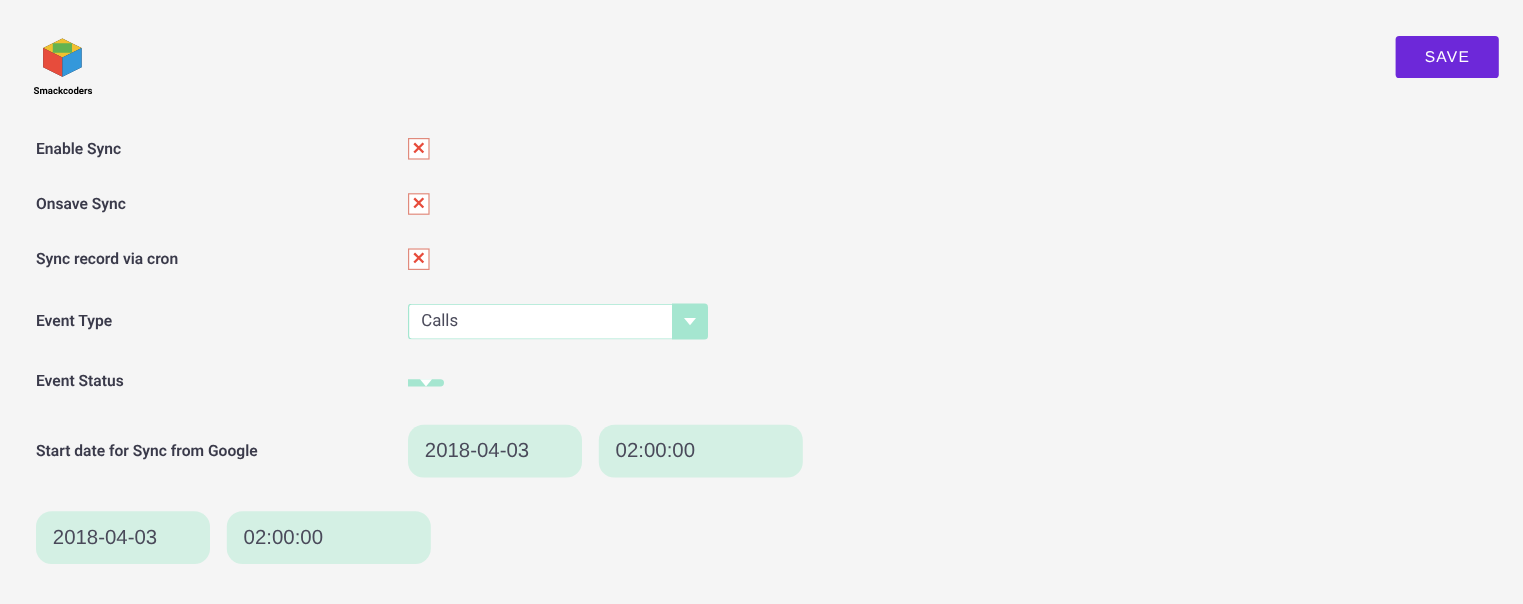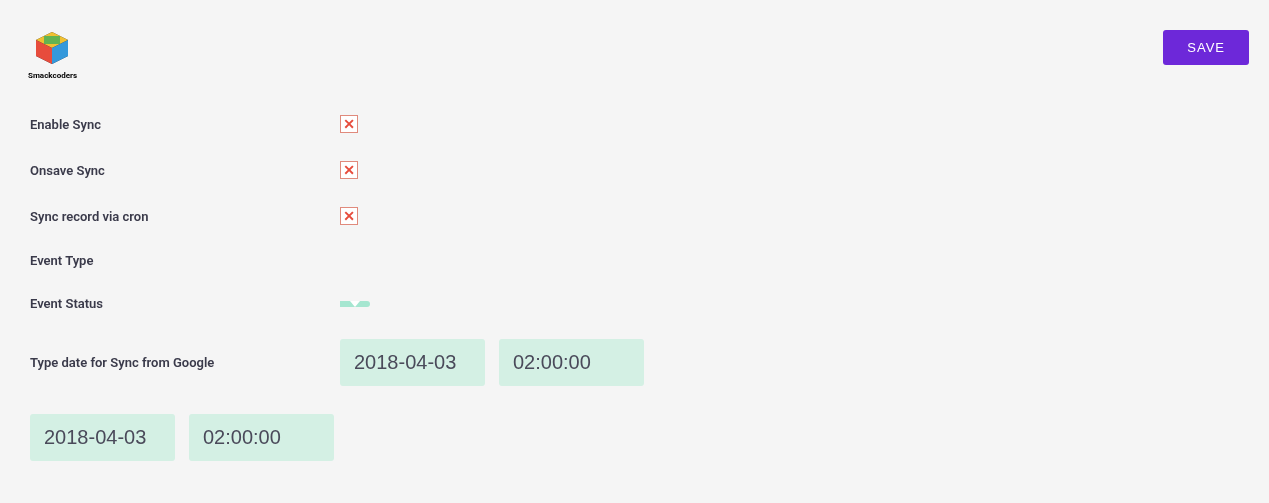--- a/index.html
+++ b/index.html
@@ -114,27 +114,27 @@
       border-top: 6px solid #fff;
     }
     .date-time-group {
       display: flex;
       gap: 14px;
     }
     .date-input, .time-input {
       background: #d4f0e4;
       border: none;
       padding: 12px 14px;
-      font-size: 20px;
+      font-size: 17px;
       color: #4a4a5a;
-      border-radius: 3px;
+      border-radius: 13px;
       width: 145px;
     }
     .time-input {
-      width: 145px;
+      width: 170px;
     }
   </style>
 </head>
 <body>
 
 <div class="header">
   <div class="logo">
     <svg width="45" height="38" viewBox="0 0 45 38">
       <polygon points="22,2 38,10 38,26 22,34 6,26 6,10" fill="#2a2a3a" stroke="none"></polygon>
       <polygon points="22,2 38,10 22,18 6,10" fill="#f0c030"></polygon>
@@ -165,33 +165,39 @@
 
   <div class="form-row">
     <div class="form-label">Sync record via cron</div>
     <div class="checkbox-box">
       <span class="checkbox-x">✕</span>
     </div>
   </div>
 
   <div class="form-row">
     <div class="form-label">Event Type</div>
+    <div class="select-wrapper">
+      <div class="select-input">Calls</div>
+      <div class="select-arrow">
+        <div class="arrow-down"></div>
+      </div>
+    </div>
   </div>
 
   <div class="form-row">
     <div class="form-label">Event Status</div>
     <div class="select-wrapper">
       <div class="select-arrow">
         <div class="arrow-down"></div>
       </div>
     </div>
   </div>
 
   <div class="form-row">
-    <div class="form-label">Type date for Sync from Google</div>
+    <div class="form-label">Start date for Sync from Google</div>
     <div class="date-time-group">
       <input type="text" class="date-input" value="2018-04-03" style="">
       <input type="text" class="time-input" value="02:00:00" style="">
     </div>
   </div>
 
   <div class="form-row">
     <div class="date-time-group">
       <input type="text" class="date-input" value="2018-04-03" style="">
       <input type="text" class="time-input" value="02:00:00" style="">

